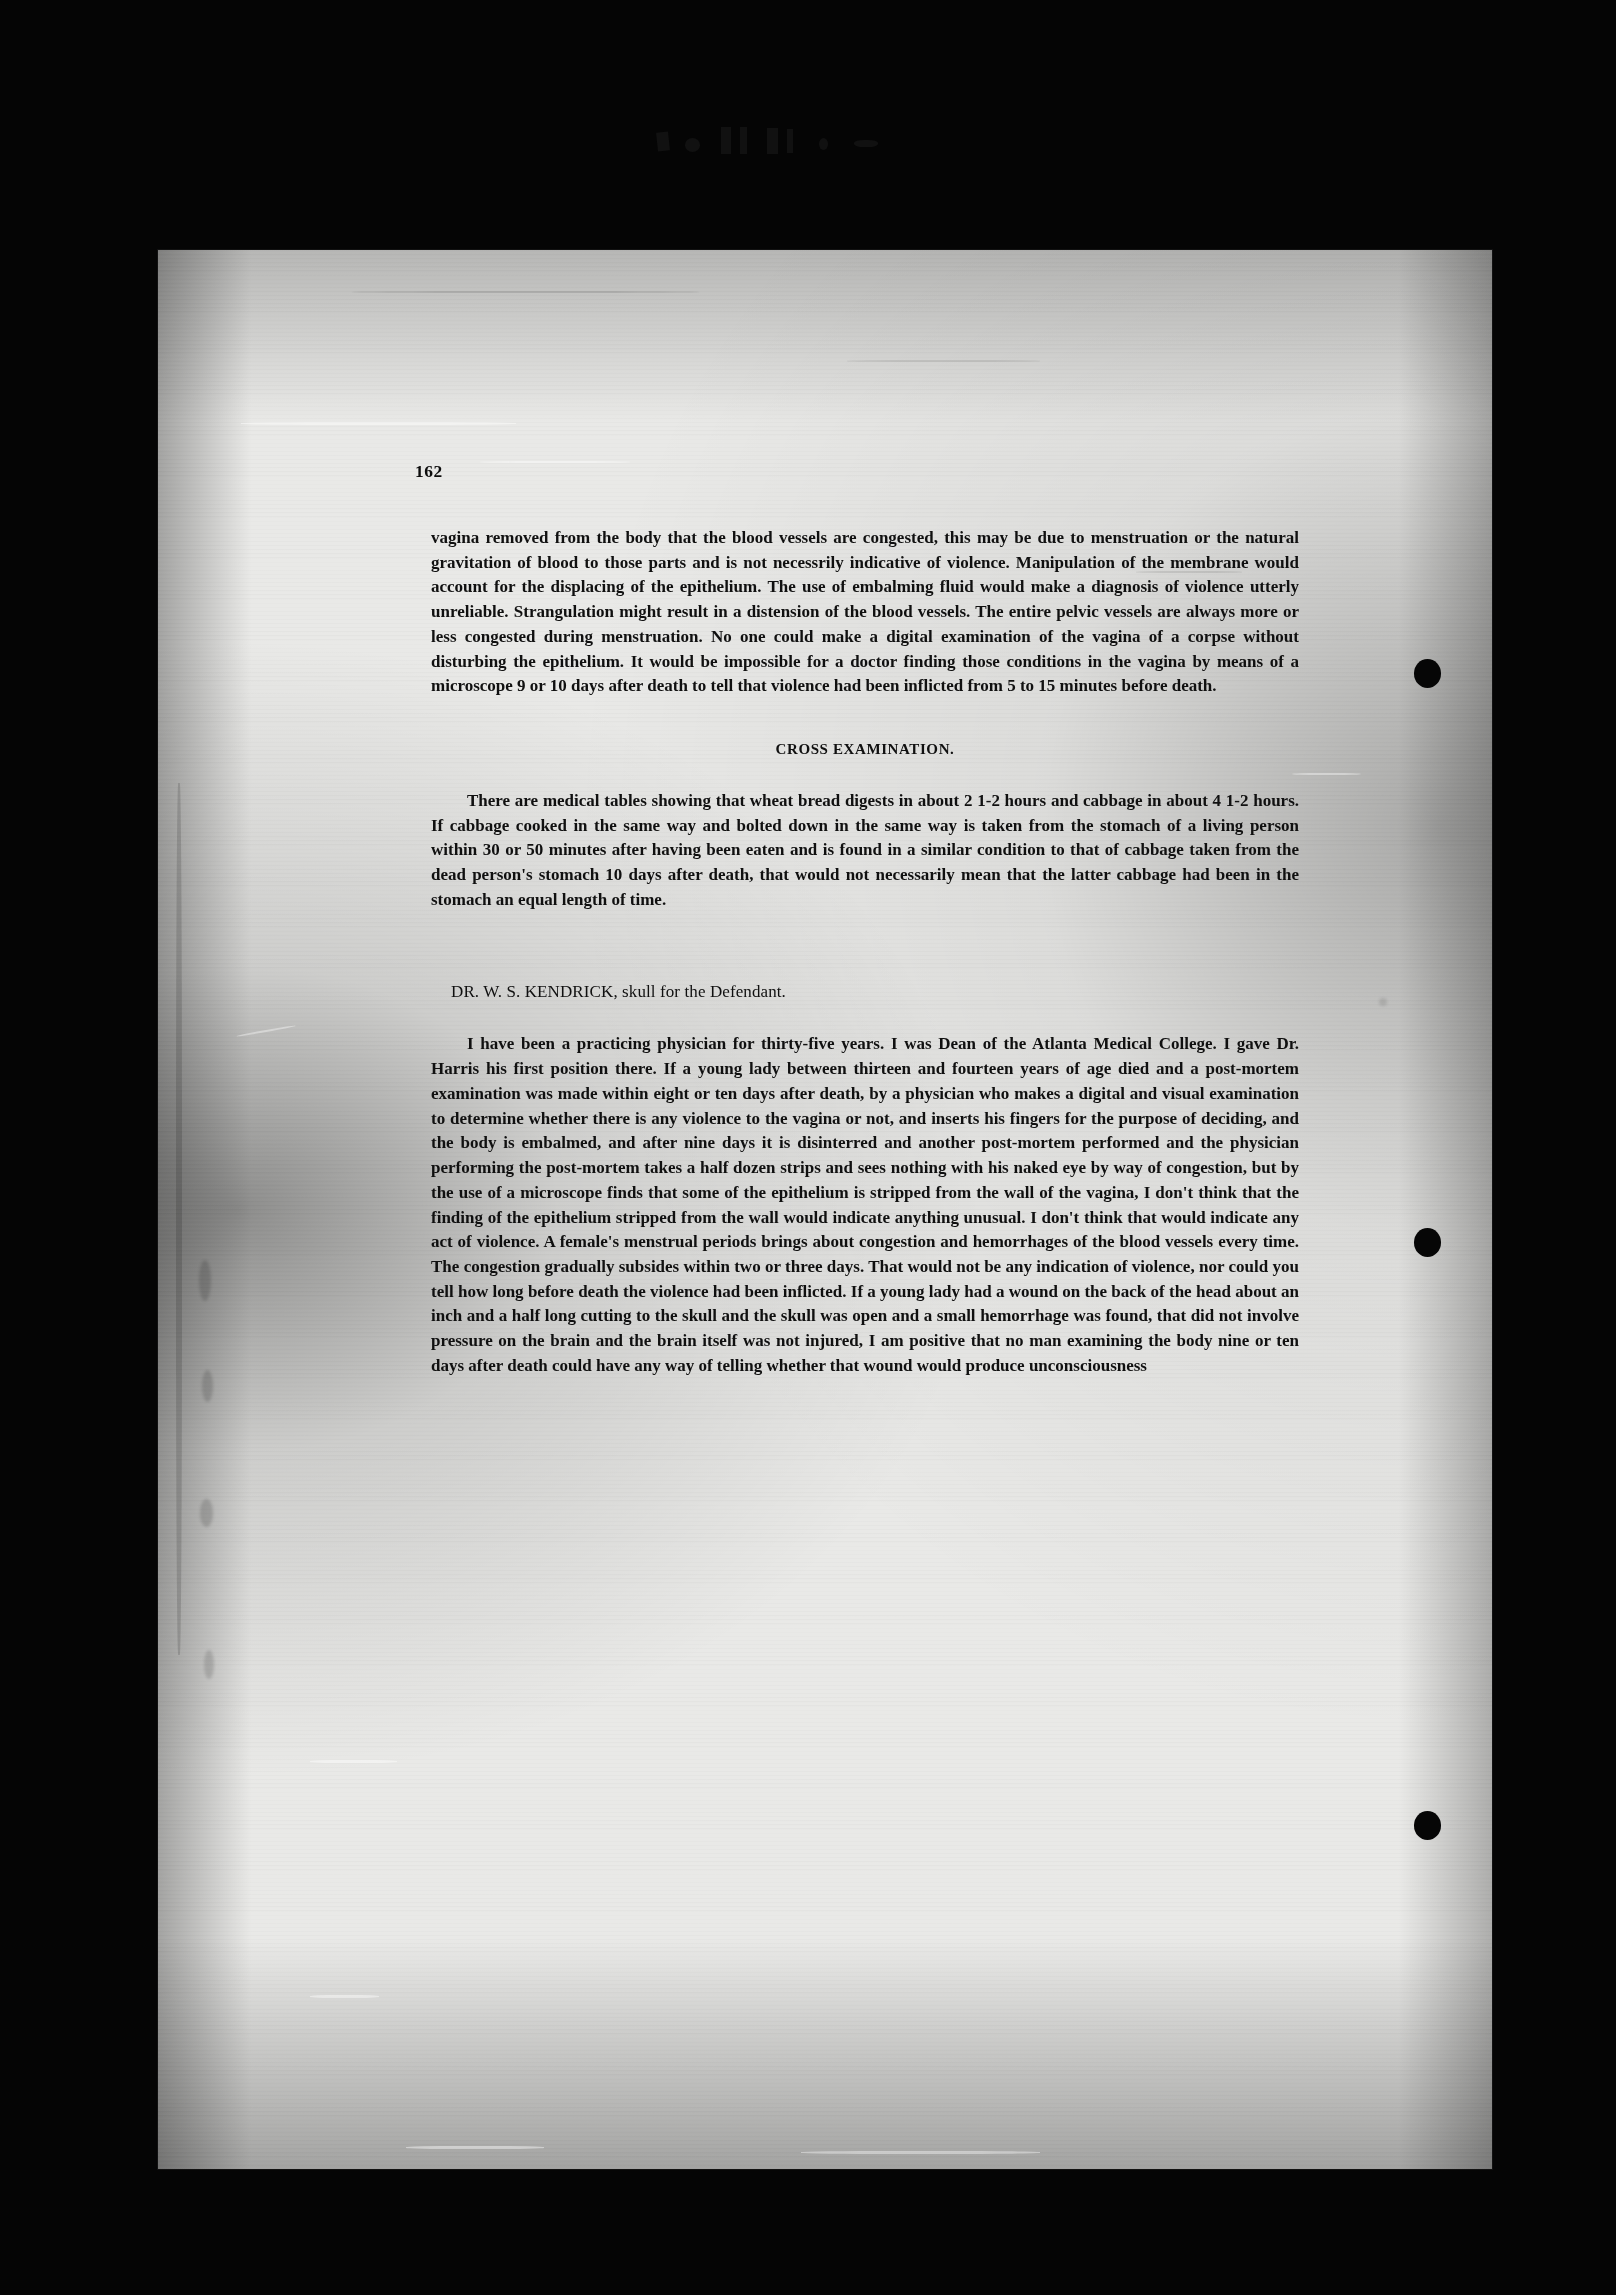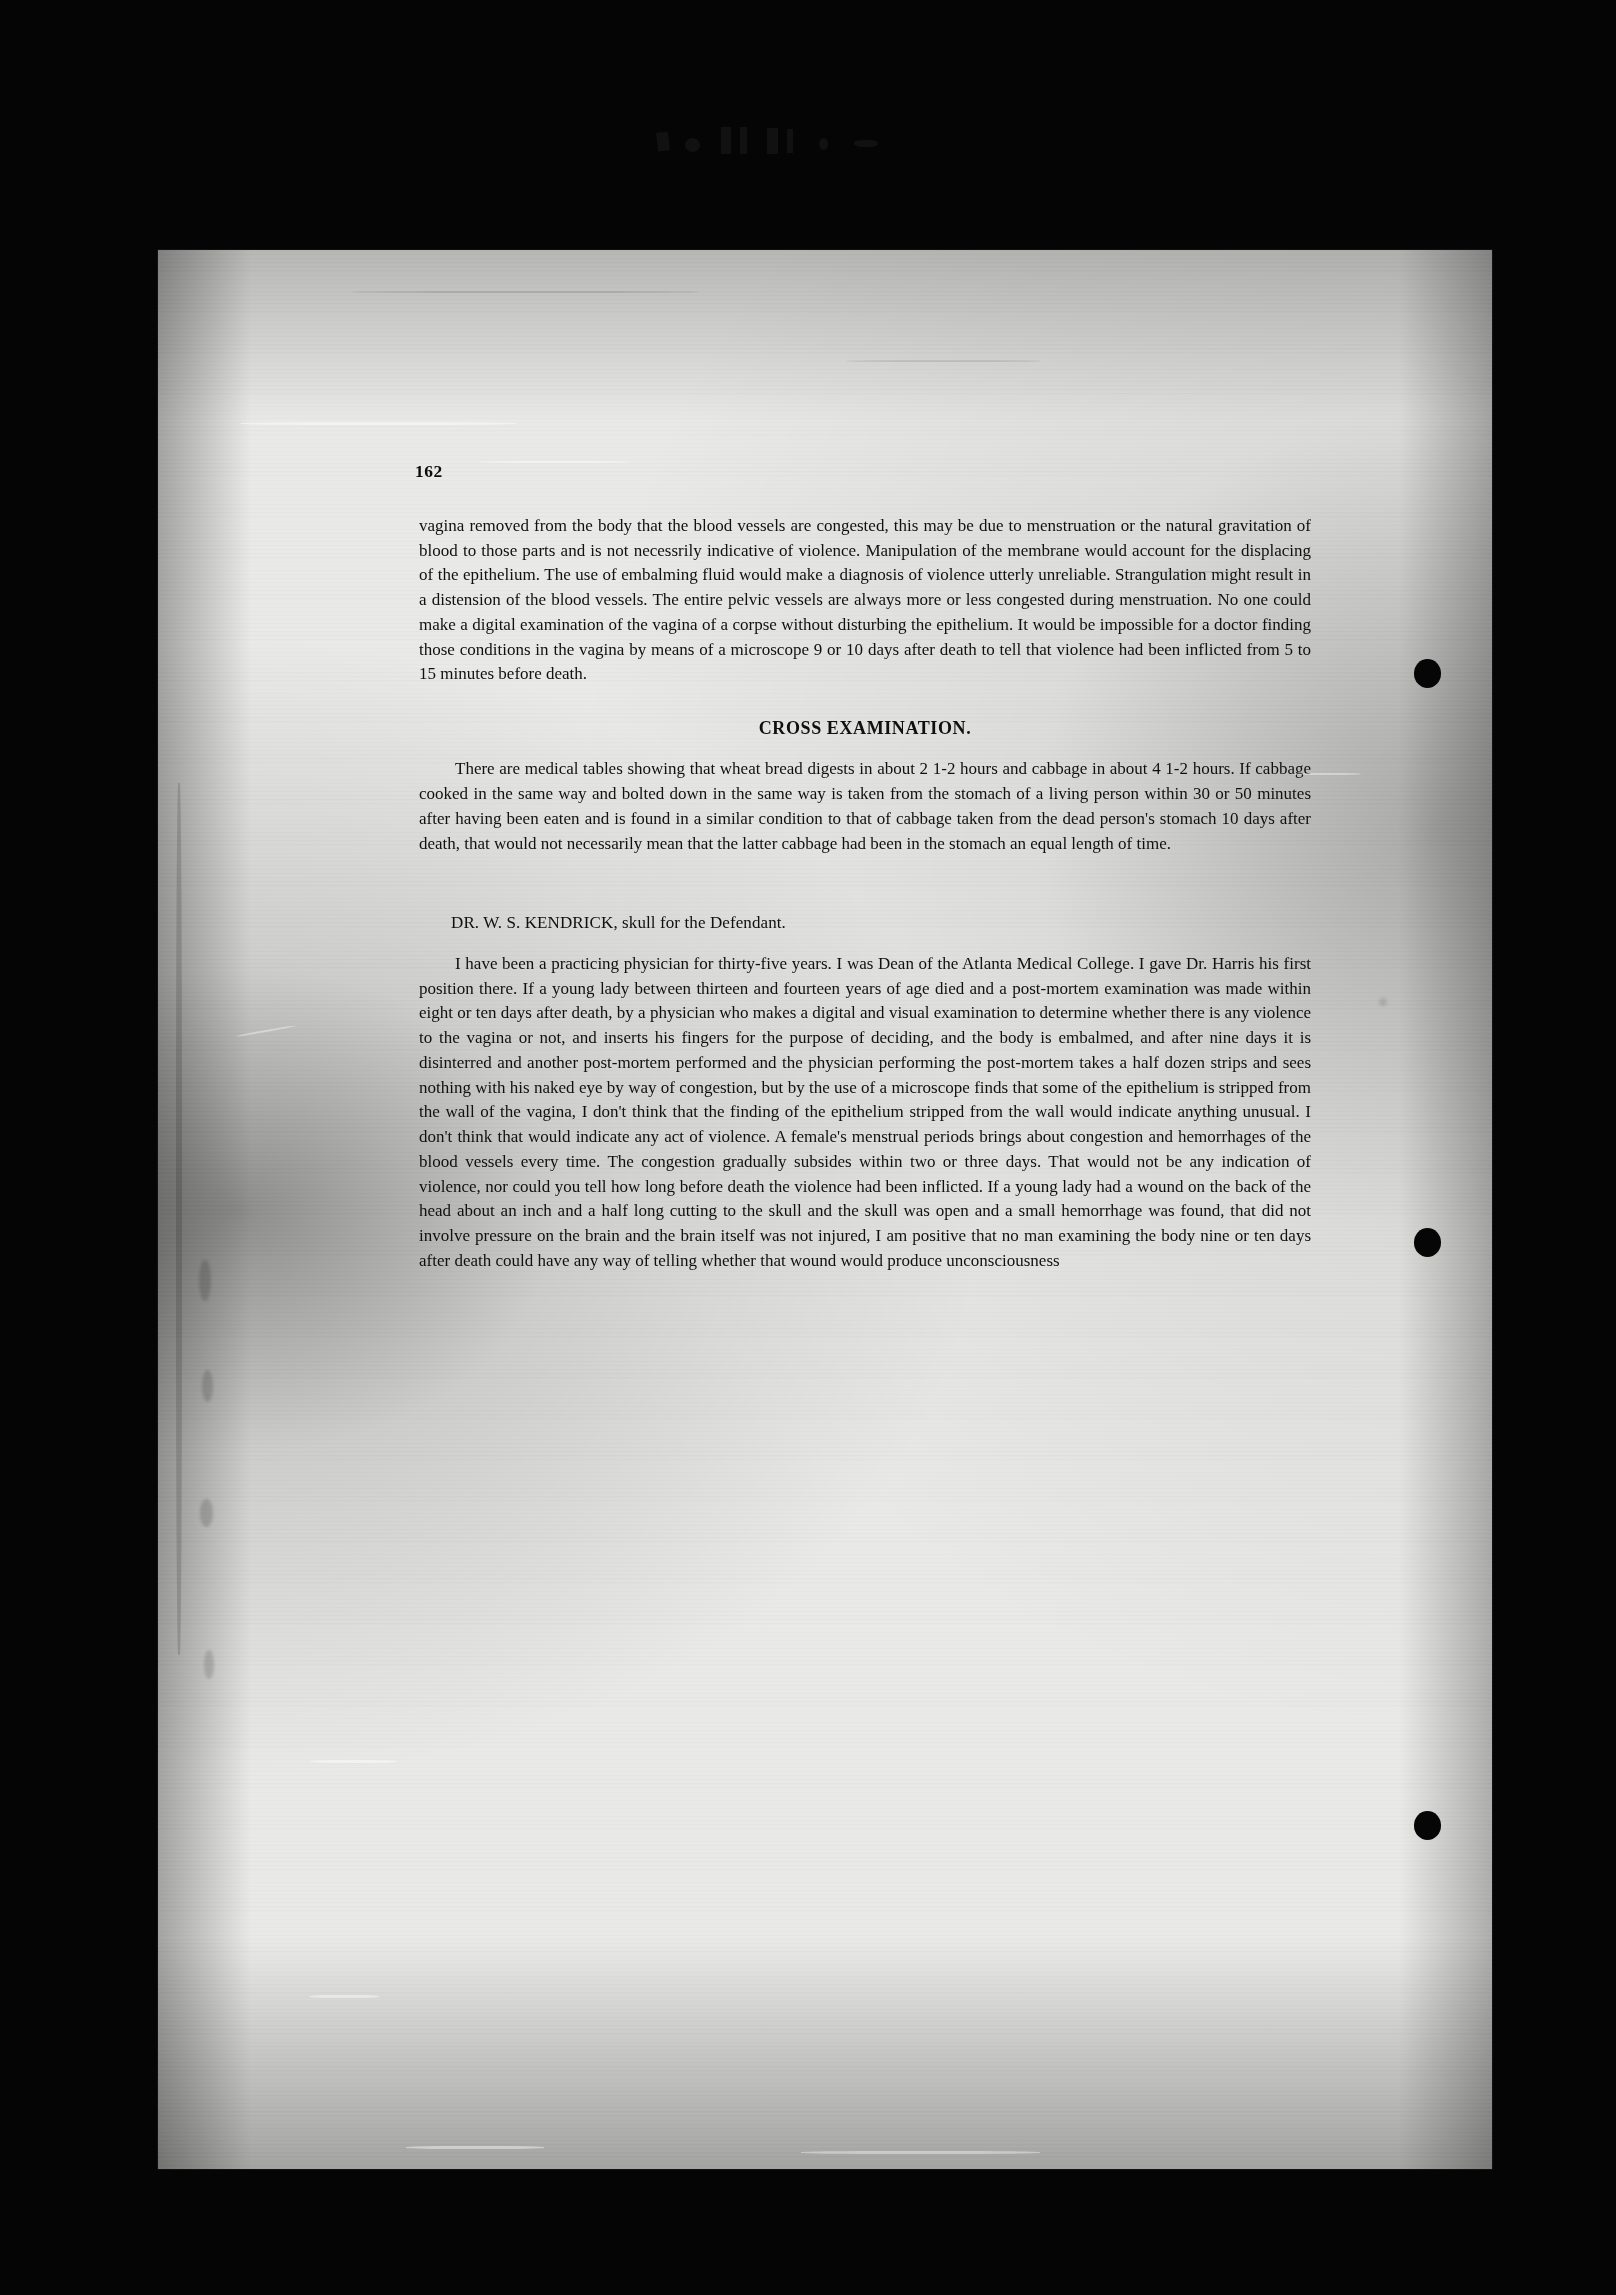--- a/index.html
+++ b/index.html
@@ -75,33 +75,34 @@
     left: 0;
     top: 0;
     width: 900px;
     text-align: left;
     font-size: 17.4px;
     font-weight: bold;
     letter-spacing: 0.5px;
     color: #0d0d0d;
   }
   .para {
-    margin: 4px;
+    margin: 16px;
     text-indent: 36px;
     text-align: justify;
+    font-weight: bold;
   }
   .para.no-indent { text-indent: 0; }
   .block-gap-sm { height: 12px; }
   .block-gap-md { height: 24px; }
   .block-gap-lg { height: 39px; }
 
   #cross-exam-heading {
     text-align: center;
     font-weight: bold;
-    font-size: 18px;
+    font-size: 15px;
     letter-spacing: 0.6px;
     margin: 0;
   }
   #witness-line {
     text-indent: 36px;
     margin: 0;
     letter-spacing: 0.1px;
   }
 
   

